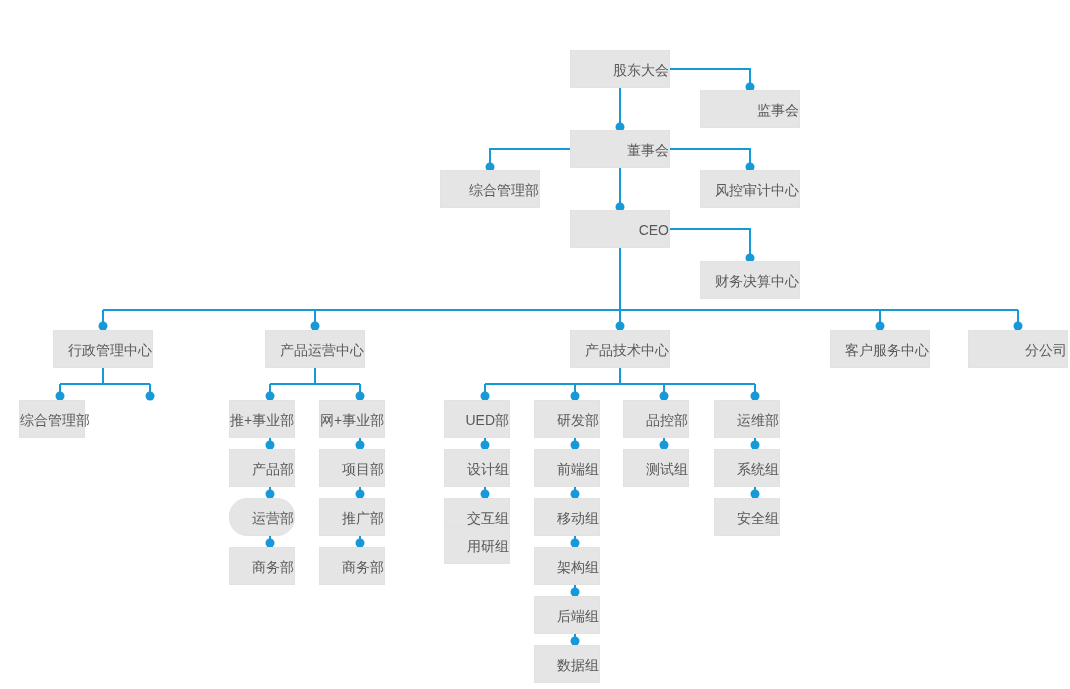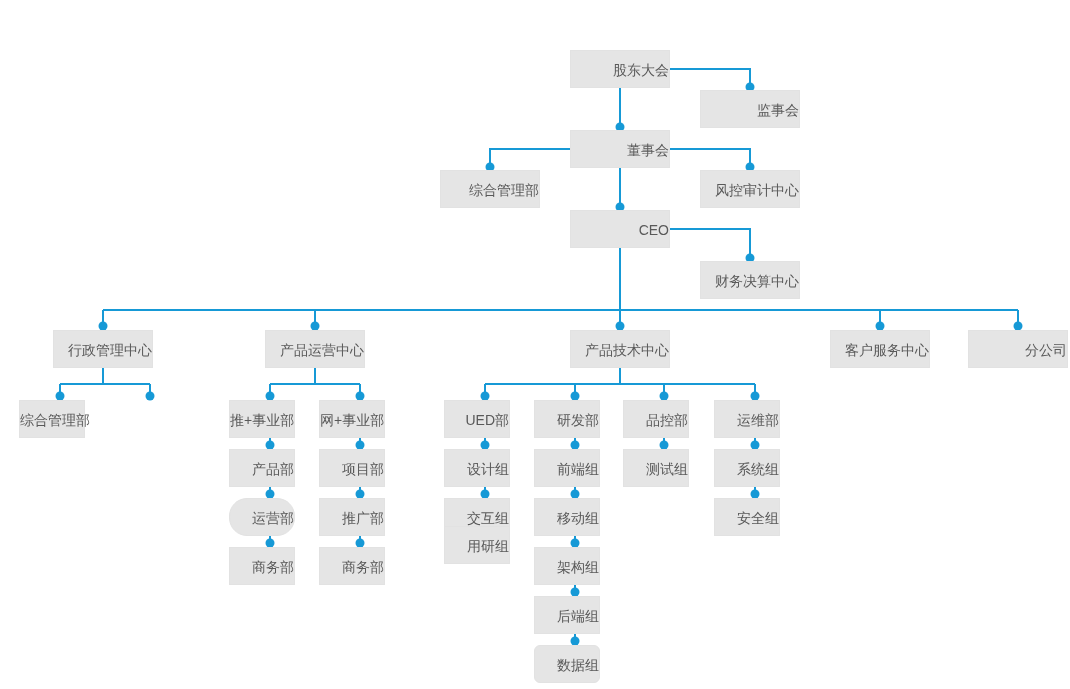--- a/index.html
+++ b/index.html
@@ -122,21 +122,21 @@
   <div class="node w82" style="left:444px; top:400px;">UED部</div>
   <div class="node w82" style="left:444px; top:449px;">设计组</div>
   <div class="node w82" style="left:444px; top:498px;">交互组</div>
   <div class="node w82" style="left:444px; top:526px;padding-left:13px;">用研组</div>
 
   <div class="node w82" style="left:534px; top:449px;">前端组</div>
   <div class="node w82" style="left:534px; top:400px;">研发部</div>
   <div class="node w82" style="left:534px; top:498px;">移动组</div>
   <div class="node w82" style="left:534px; top:547px;">架构组</div>
   <div class="node w82" style="left:534px; top:596px;">后端组</div>
-  <div class="node w82" style="left:534px; top:645px;border-radius:6px;">数据组</div>
+  <div class="node w82" style="left:534px; top:645px;">数据组</div>
 
   <div class="node w82" style="left:623px; top:400px;">品控部</div>
   <div class="node w82" style="left:623px; top:449px;">测试组</div>
 
   <div class="node w82" style="left:714px; top:400px;">运维部</div>
   <div class="node w82" style="left:714px; top:449px;">系统组</div>
   <div class="node w82" style="left:714px; top:498px;">安全组</div>
 
 </div>
 

